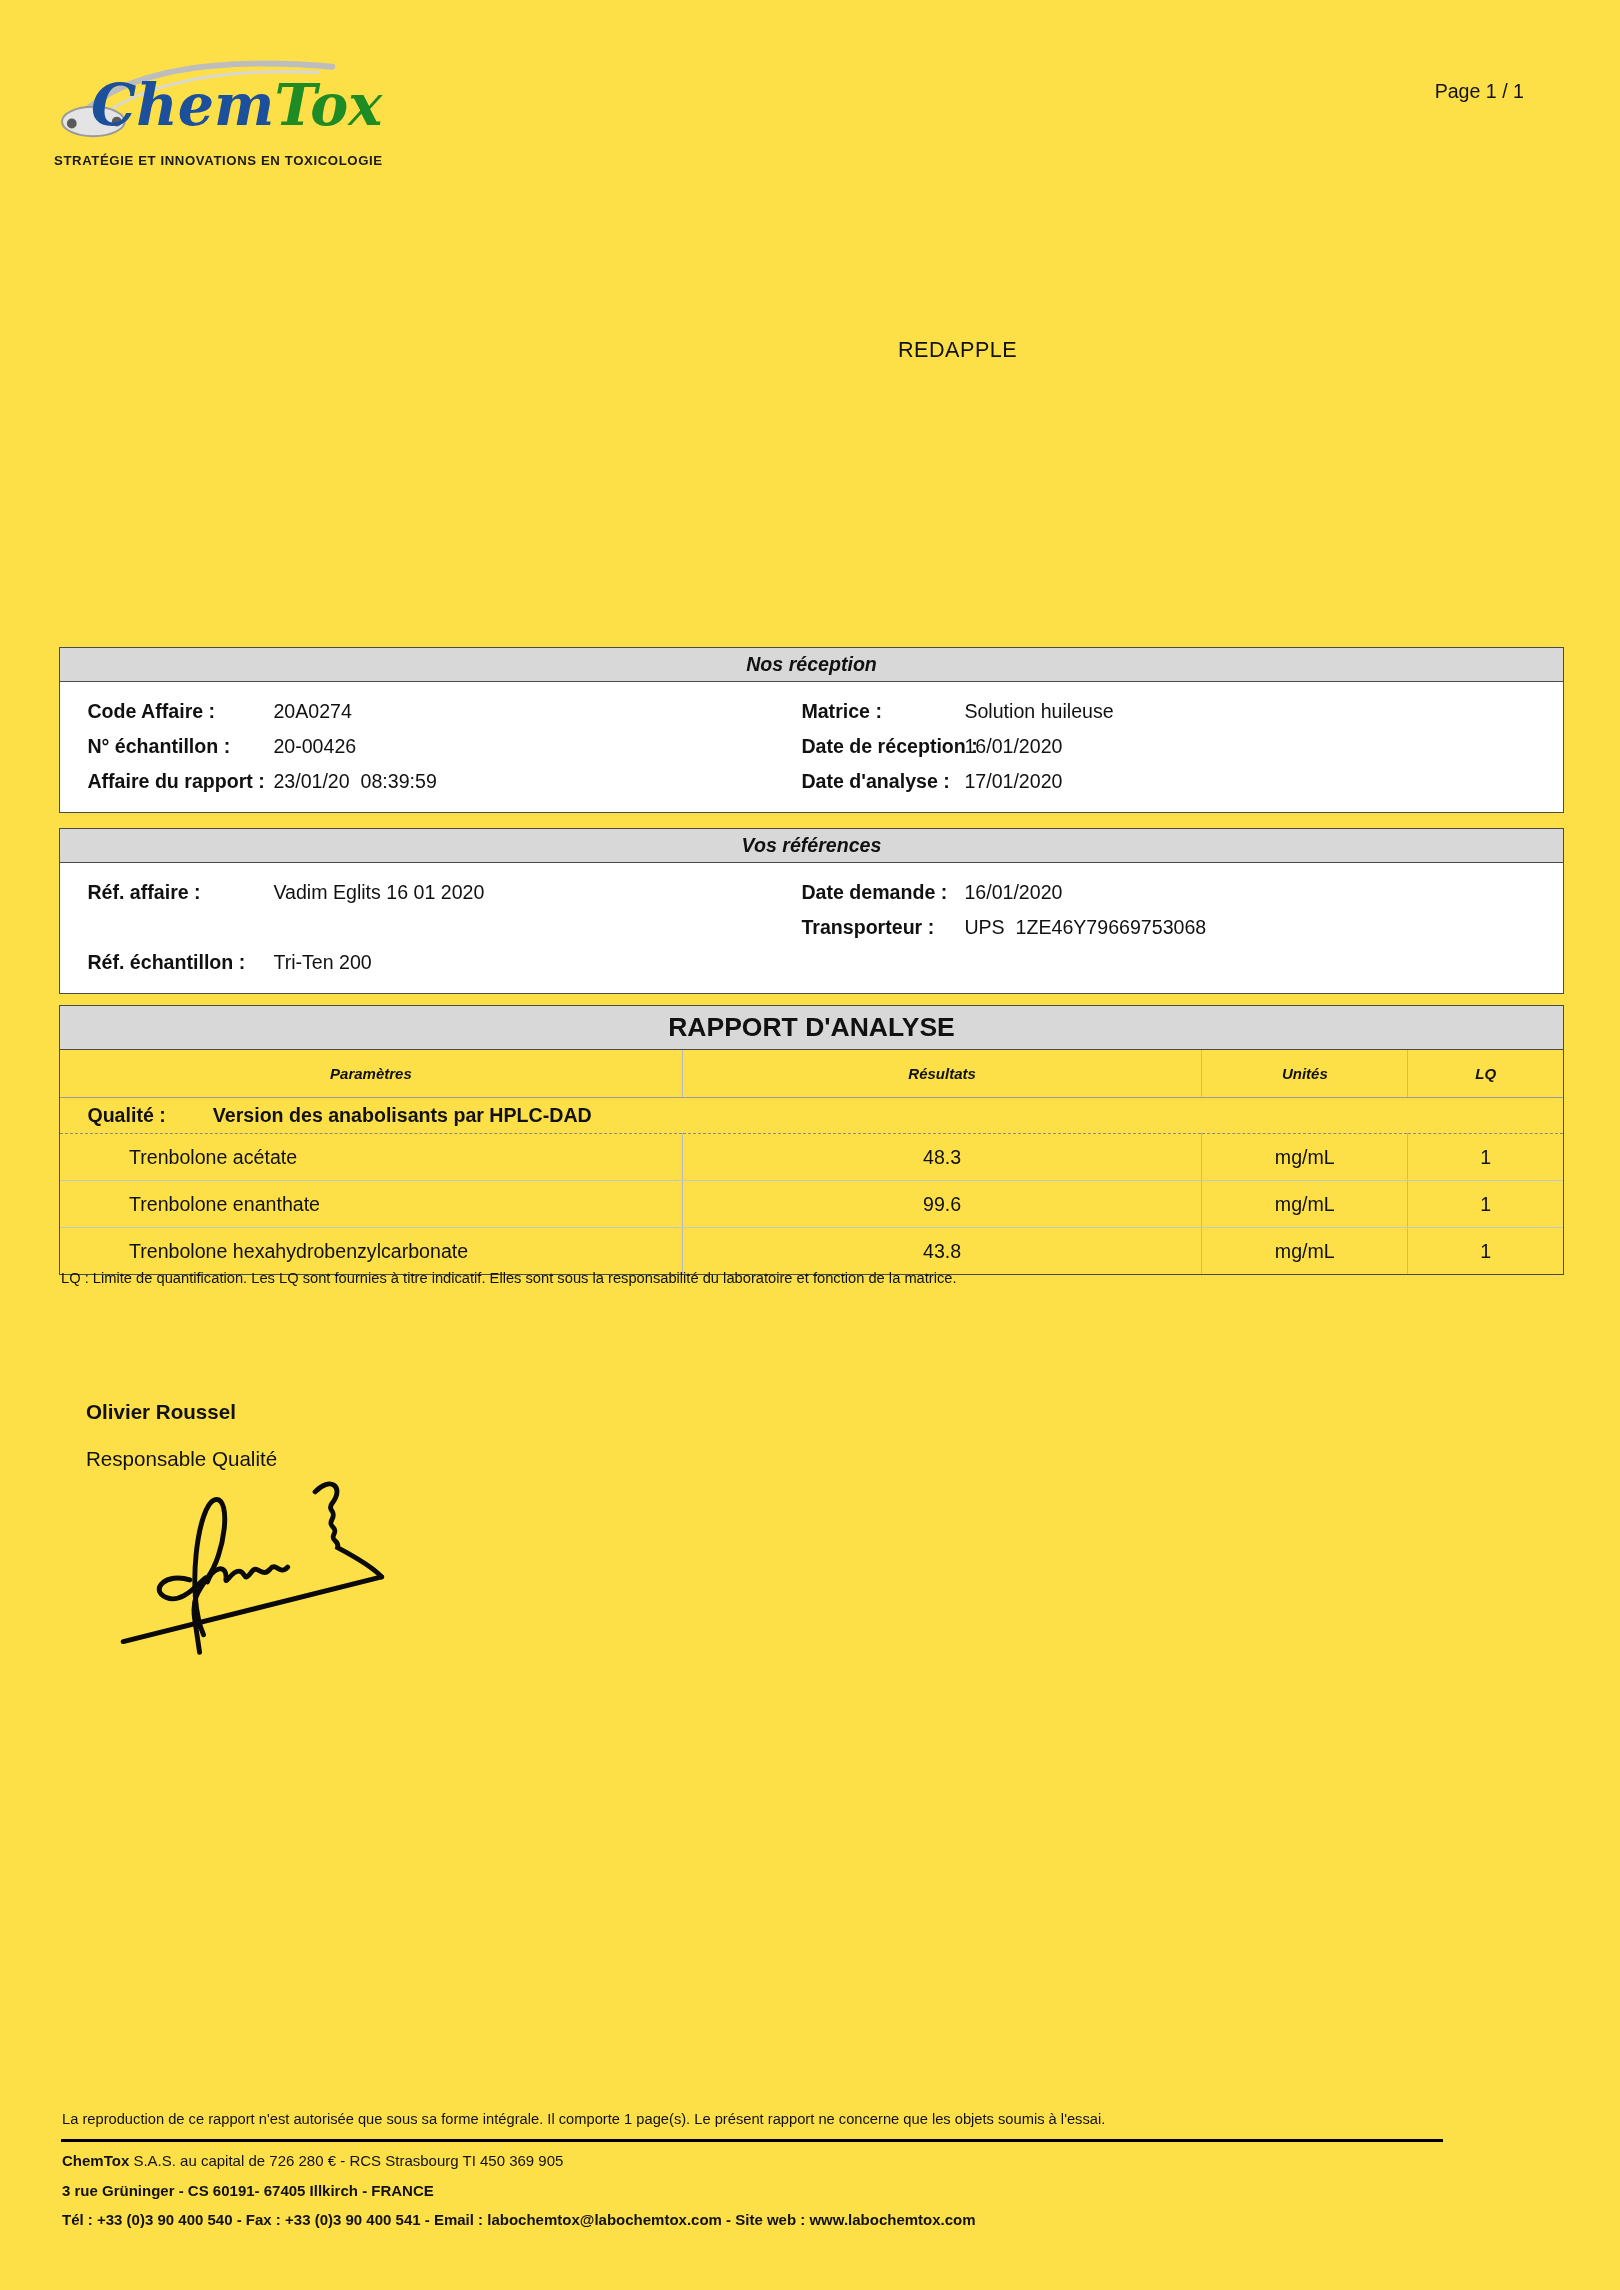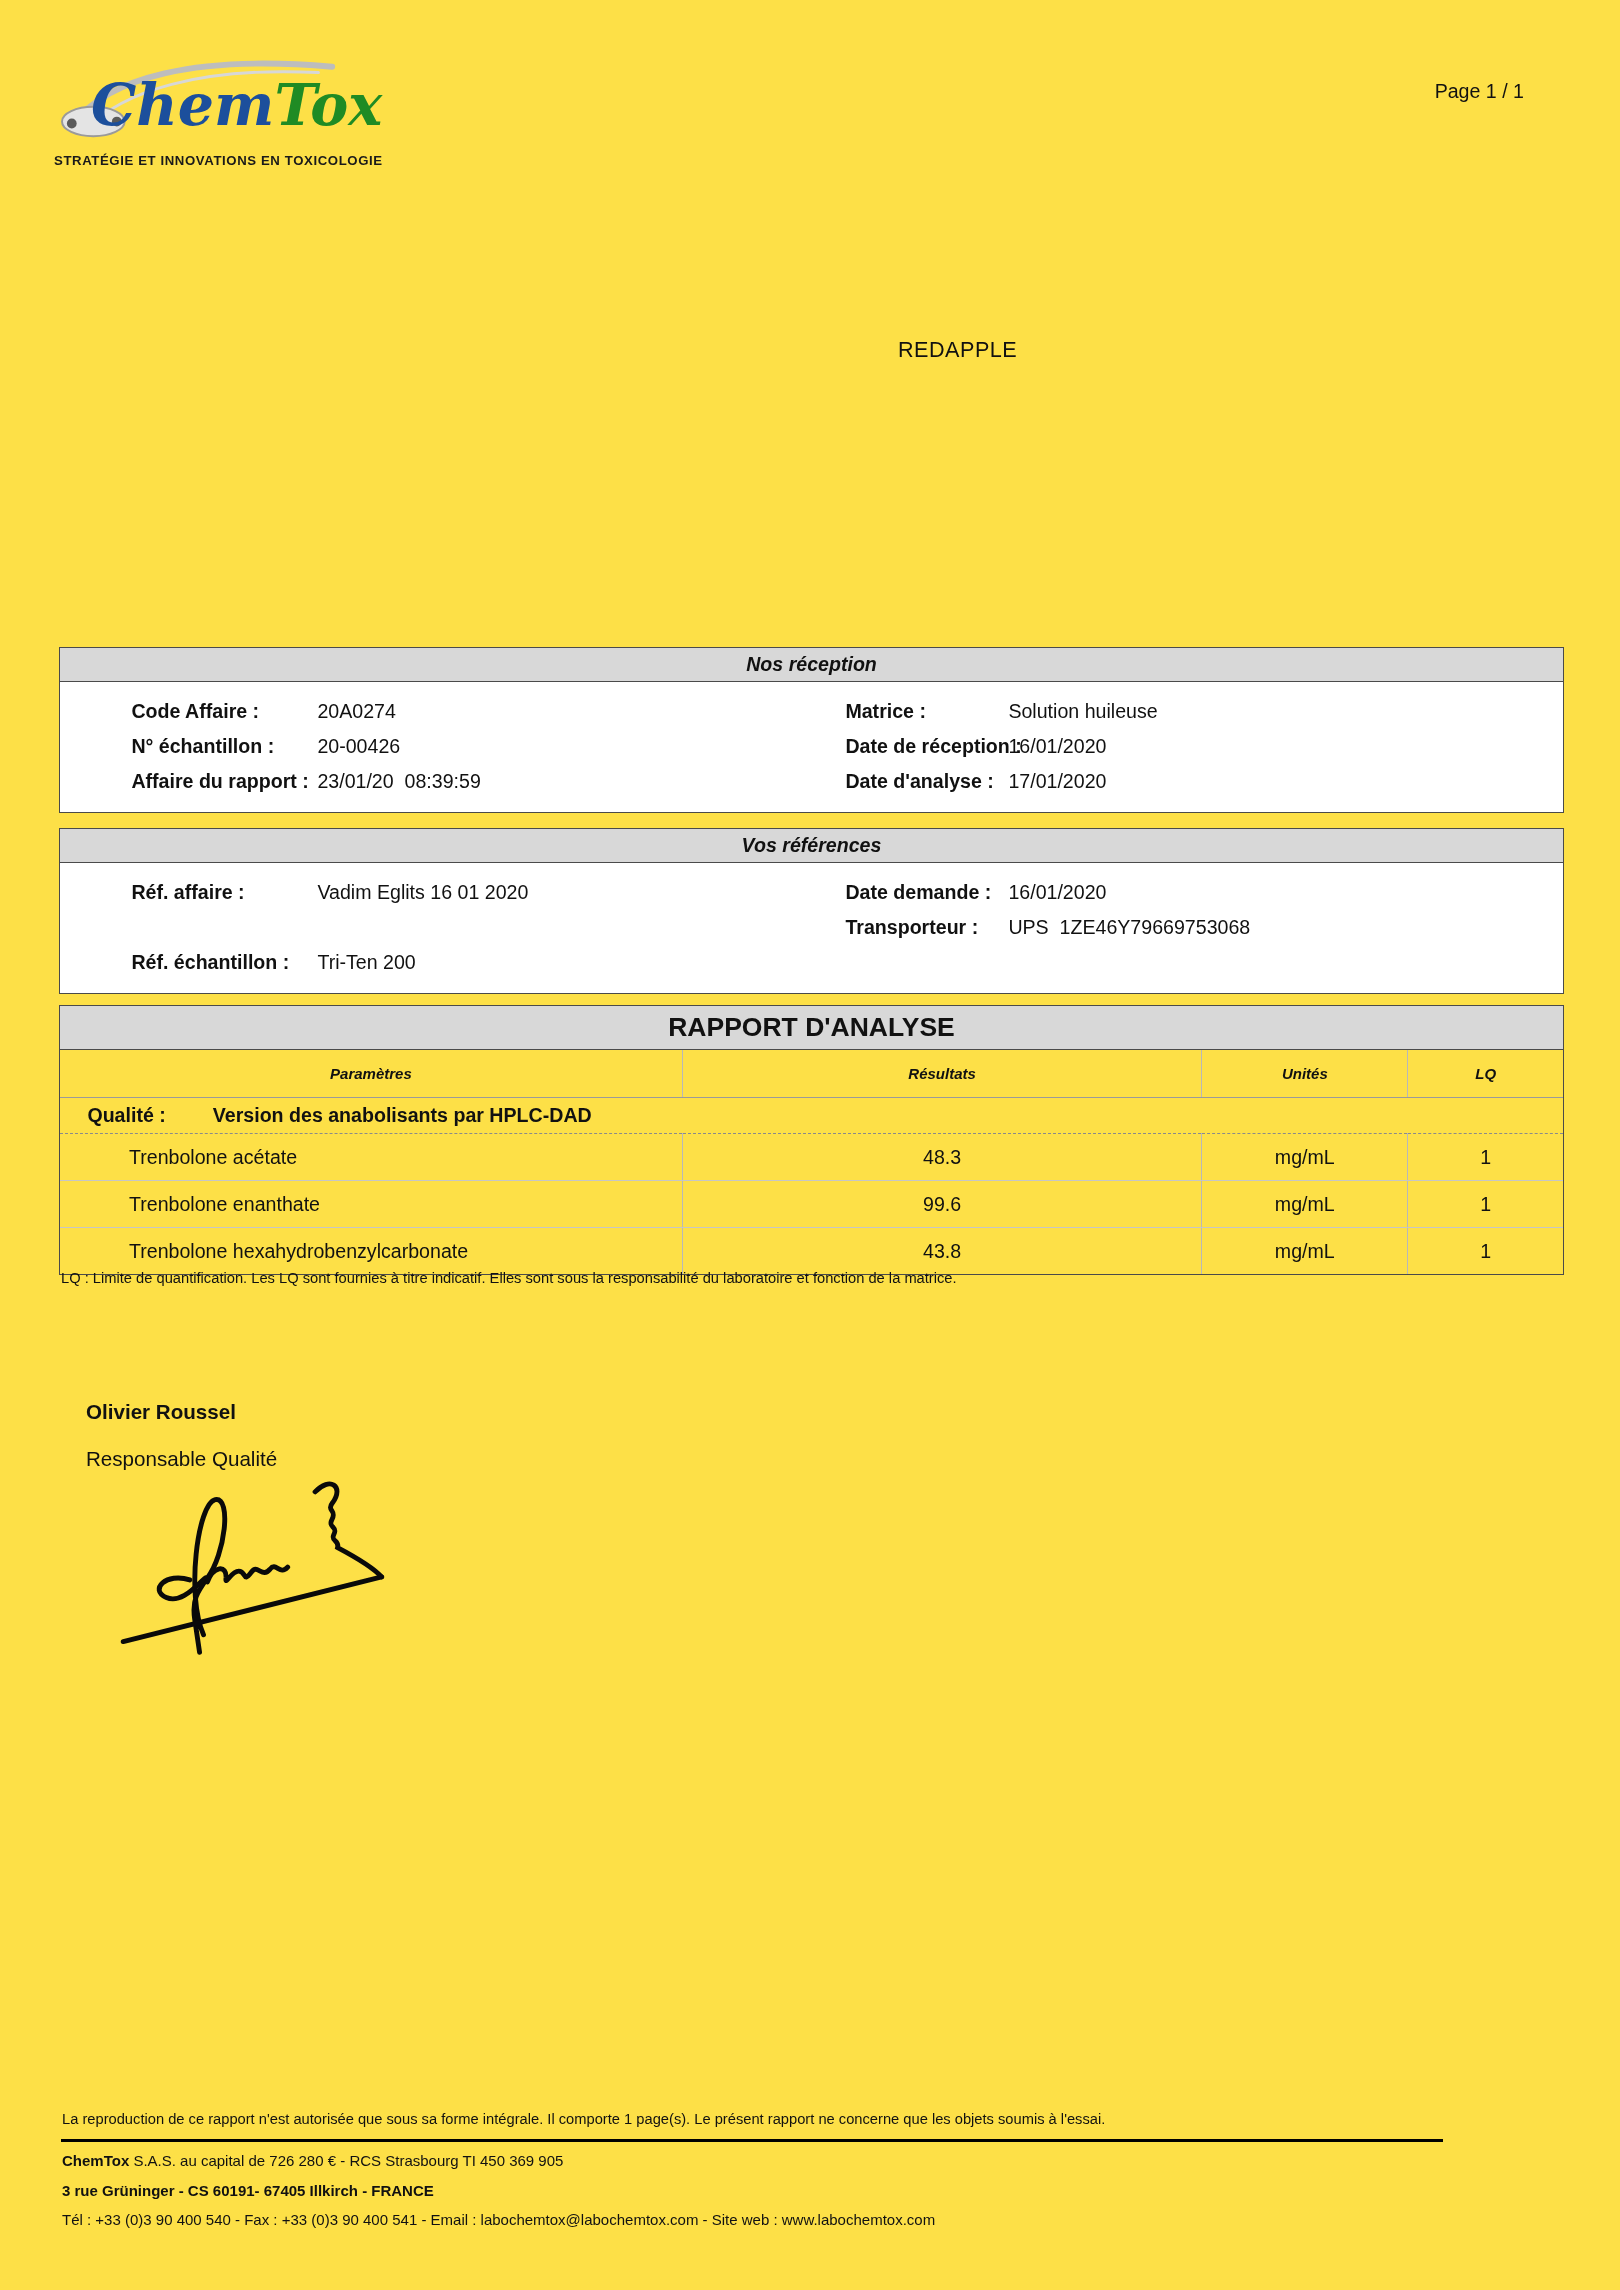--- a/index.html
+++ b/index.html
@@ -19,21 +19,21 @@
   .brand .tox{color:#1f8b24;}
   .tagline{position:absolute;left:0px;top:106px;font-size:13.2px;font-weight:bold;letter-spacing:0.6px;color:#1a1a1a;white-space:nowrap;}
   .page-number{position:absolute;top:80px;right:96px;font-size:19.6px;color:#111;}
   .client-name{position:absolute;left:898px;top:337px;font-size:21.6px;color:#111;letter-spacing:0.5px;}
 
   
   .ref-box{position:absolute;left:59px;width:1503px;border:1.5px solid #4a4a4a;background:#fff;}
   .ref-box .bar{background:#d8d8d8;border-bottom:1.5px solid #4a4a4a;height:33px;display:flex;align-items:center;justify-content:center;
     font-size:19.6px;font-weight:bold;font-style:italic;}
   .ref-grid{display:grid;grid-template-columns:186px 528px 163px auto;padding:11.8px 0 13.7px 27.4px;}
-  .ref-grid .cell{height:35px;display:flex;align-items:center;font-size:19.6px;white-space:pre;margin-left:44px;}
+  .ref-grid .cell{height:35px;display:flex;align-items:center;font-size:19.6px;white-space:pre;}
   .lbl{font-weight:bold;}
   #box-nos{top:647px;}
   #box-vos{top:828px;}
 
   
   #box-rapport{position:absolute;left:59px;top:1005px;width:1503px;border:1.5px solid #4a4a4a;}
   #box-rapport .bar{background:#d8d8d8;border-bottom:1.5px solid #4a4a4a;height:43px;display:flex;align-items:center;justify-content:center;
     font-size:26.5px;font-weight:bold;}
   .tbl{width:100%;border-collapse:collapse;table-layout:fixed;}
   .tbl col.c1{width:622px;} .tbl col.c2{width:519px;} .tbl col.c3{width:206px;} .tbl col.c4{width:155px;}
@@ -52,21 +52,21 @@
   .sig-name{position:absolute;left:86px;top:1400px;font-size:20.6px;font-weight:bold;}
   .sig-role{position:absolute;left:86px;top:1447px;font-size:20.6px;}
   .sig-img{position:absolute;left:88px;top:1470px;}
 
   
   .foot-note{position:absolute;left:62px;top:2111px;font-size:14.7px;}
   .foot-rule{position:absolute;left:61px;top:2139px;width:1382px;height:0;border-top:3.9px solid #000;}
   .foot-line{position:absolute;left:62px;font-size:15px;white-space:nowrap;}
   #foot-company{top:2152px;}
   #foot-address{top:2182px;font-weight:bold;}
-  #foot-contact{top:2211px;font-weight:normal;}
+  #foot-contact{top:2211px;font-weight:bold;}
   .b{font-weight:bold;}
 </style>
 </head>
 <body>
 
 <div class="page">
 
   <div class="logo">
     <svg class="logo-swoosh" width="294" height="93" viewBox="0 0 300 95">
       <path d="M 18 74 C 55 24, 145 2, 284 14" fill="none" stroke="#bdbdbd" stroke-width="6" stroke-linecap="round"></path>

